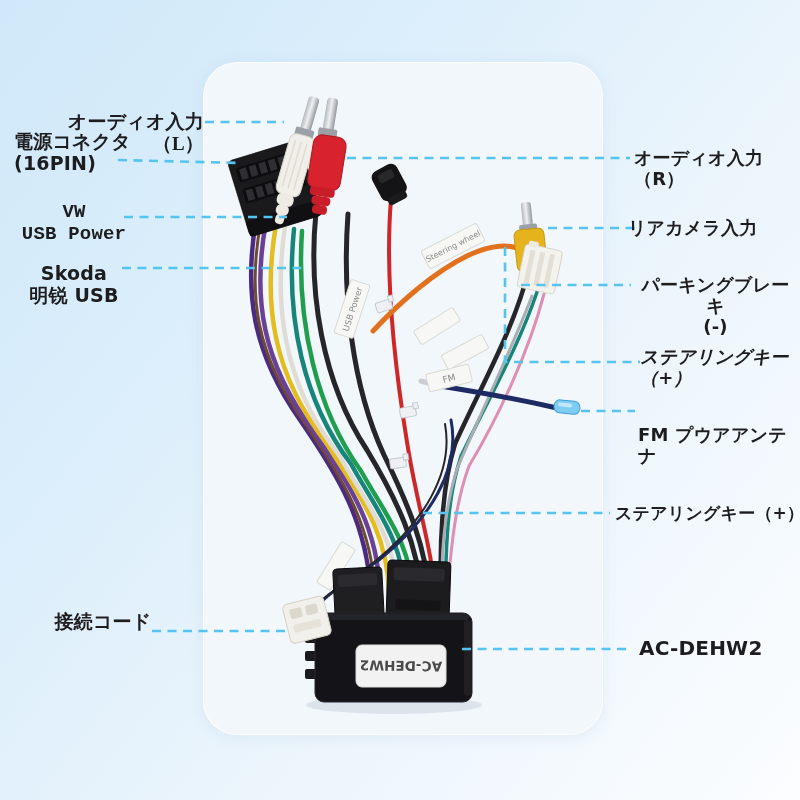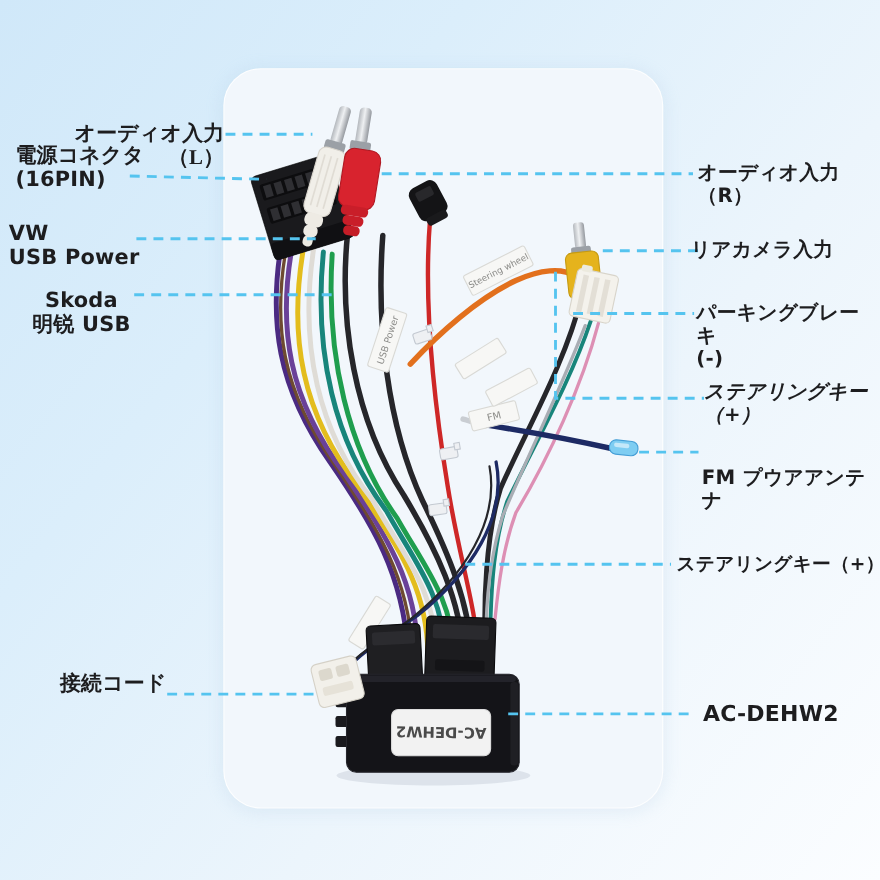--- a/index.html
+++ b/index.html
@@ -11,27 +11,27 @@
   .card{
     position:absolute;left:203px;top:62px;width:398px;height:671px;
     background:#f2f7fc;border:1px solid rgba(255,255,255,.85);border-radius:34px;
     box-shadow:0 2px 16px rgba(150,185,215,.20);
   }
   svg.layer{position:absolute;left:0;top:0;}
   .lbl{position:absolute;font-weight:bold;color:#1d1d1f;line-height:1.18;letter-spacing:.2px;}
   .lbl span{display:block;}
   #lbl-audio-l{left:20px;top:111px;width:184px;text-align:right;font-size:19px;font-family:Liberation Serif, serif;}
   #lbl-power{left:14px;top:130px;width:142px;text-align:left;font-size:19px;}
-  #lbl-vw{left:8px;top:201px;width:132px;text-align:left;font-size:19px;}
+  #lbl-vw{left:8px;top:201px;width:132px;text-align:center;font-size:19px;font-family:Liberation Mono, monospace;}
   #lbl-skoda{left:8px;top:247px;width:132px;text-align:center;font-size:19px;margin-top:15px;}
   #lbl-canbus{left:28px;top:610px;width:150px;text-align:center;font-size:20px;}
   #lbl-canbus .sub{font-size:19px;}
   #lbl-audio-r{left:634px;top:147px;width:170px;font-size:18px;}
   #lbl-rearcam{left:628px;top:217px;width:150px;font-size:18px;}
-  #lbl-parking{left:633px;top:274px;width:165px;text-align:left;font-size:18px;}
+  #lbl-parking{left:633px;top:274px;width:165px;text-align:center;font-size:18px;}
   #lbl-steer1{left:640px;top:346px;width:150px;text-align:left;font-size:18px;font-style:italic;}
   #lbl-fm{left:638px;top:400px;width:160px;font-size:18px;margin-top:24px;}
   #lbl-steer2{left:615px;top:503px;width:190px;font-size:17px;}
   #lbl-model{left:639px;top:637px;width:130px;font-size:20px;}
 </style>
 </head>
 <body>
 
 <div class="card"></div>
 

